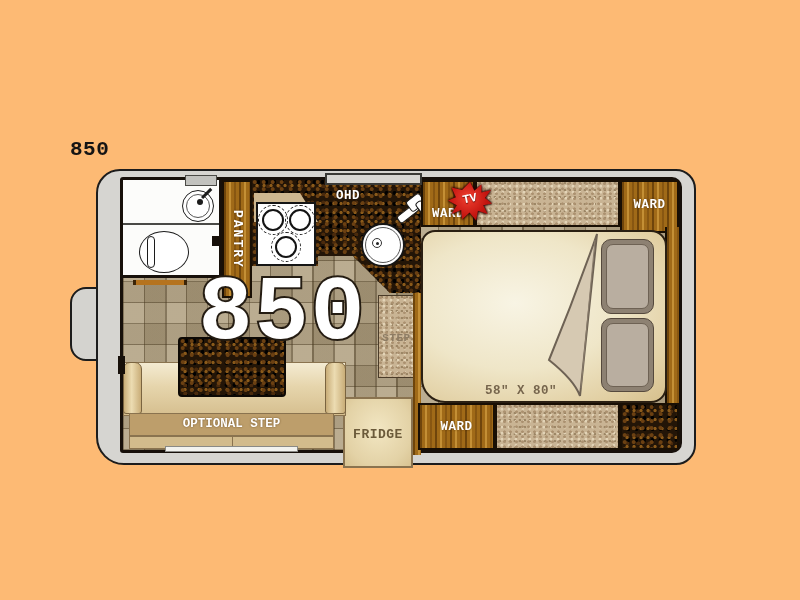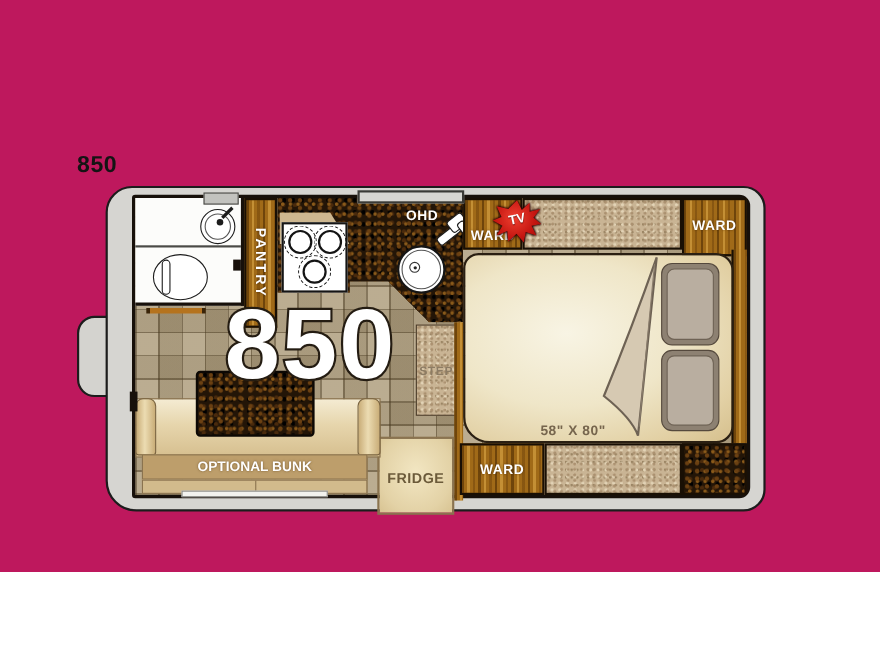--- a/index.html
+++ b/index.html
@@ -1,17 +1,17 @@
 <!DOCTYPE html>
 <html><head>
 <meta charset="utf-8">
 <style>
   html,body{margin:0;padding:0;background:#fff;}
-  .stage{position:relative;width:800px;height:520px;background:#be185d;overflow:hidden;
-         font-family:Liberation Sans, sans-serif;}
+  .stage{position:relative;width:800px;height:600px;background:#fdba74;overflow:hidden;
+         font-family:Liberation Mono, monospace;}
   .abs{position:absolute;}
 
   
   .wood{
     background-color:#a06a18;
     background-image:
       repeating-linear-gradient(90deg,
         rgba(70,38,0,.55) 0 2px, rgba(0,0,0,0) 2px 5px,
         rgba(255,204,100,.38) 5px 7px, rgba(0,0,0,0) 7px 10px,
         rgba(90,50,5,.35) 10px 12px, rgba(0,0,0,0) 12px 15px);
@@ -178,35 +178,35 @@
     <div class="abs" style="left:0;top:182px;width:223px;height:54px;border:1.5px solid #8a734f;box-sizing:border-box;
                 background:linear-gradient(180deg,#f4ebd2 0%,#e6d5ac 45%,#d6bf8f 100%);"></div>
     <div class="abs" style="left:0;top:182px;width:19px;height:52px;border:1.5px solid #7a6440;box-sizing:border-box;
                 border-radius:7px 7px 3px 3px;background:linear-gradient(90deg,#c9ad78,#ecdcb2 45%,#c9ad78);"></div>
     <div class="abs" style="left:202px;top:182px;width:21px;height:52px;border:1.5px solid #7a6440;box-sizing:border-box;
                 border-radius:7px 7px 3px 3px;background:linear-gradient(90deg,#c9ad78,#ecdcb2 45%,#c9ad78);"></div>
     <div class="abs speckle-dark" style="left:55px;top:157px;width:108px;height:60px;border:2px solid #0c0804;box-sizing:border-box;
                 border-radius:4px;"></div>
     <div class="abs" style="left:6px;top:233px;width:205px;height:23px;background:#bd9e6b;border:1.5px solid #8a734f;box-sizing:border-box;">
       <div class="abs" style="left:0;top:3px;width:100%;text-align:center;color:#fff;font-weight:bold;font-size:12.5px;
-                  text-shadow:0 0 2px rgba(90,60,20,.8);">OPTIONAL BUNK</div>
+                  text-shadow:0 0 2px rgba(90,60,20,.8);">OPTIONAL STEP</div>
     </div>
     <div class="abs" style="left:6px;top:256px;width:205px;height:13px;background:#d2bb8c;border:1.5px solid #8a734f;box-sizing:border-box;">
       <div class="abs" style="left:50%;top:0;width:1.5px;height:100%;background:#8a734f;"></div>
     </div>
 
     <div class="abs" style="left:10px;top:100px;width:54px;height:5px;
                 background:linear-gradient(90deg,#3a2408 0 3px,#b5731e 3px calc(100% - 3px),#3a2408 calc(100% - 3px));"></div>
 
 
     <div class="abs outtext" style="left:62px;top:92px;width:195px;height:88px;font-size:90px;line-height:84px;text-align:center;
                 letter-spacing:2px;z-index:5;">850</div>
 
     <div class="abs" style="left:213px;top:9px;color:#fff;font-weight:bold;font-size:12.5px;letter-spacing:.5px;
-                text-shadow:0 0 2px rgba(40,20,0,.6);z-index:4;margin-left:33px;">OHD</div>
+                text-shadow:0 0 2px rgba(40,20,0,.6);z-index:4;">OHD</div>
   </div>
 
   <div class="abs" style="left:185px;top:175px;width:32px;height:11px;background:#c2c2be;border:1.5px solid #4a4a46;
               box-sizing:border-box;z-index:6;"></div>
   <div class="abs" style="left:325px;top:173px;width:97px;height:12px;background:#d7d6d2;border:2px solid #3a3a36;
               box-sizing:border-box;z-index:6;"></div>
   <div class="abs" style="left:165px;top:446px;width:133px;height:6px;background:#f2f2ee;border:1px solid #8a8a86;
               box-sizing:border-box;z-index:6;"></div>
   <div class="abs" style="left:118px;top:356px;width:7px;height:18px;background:#17100a;z-index:6;"></div>
 

